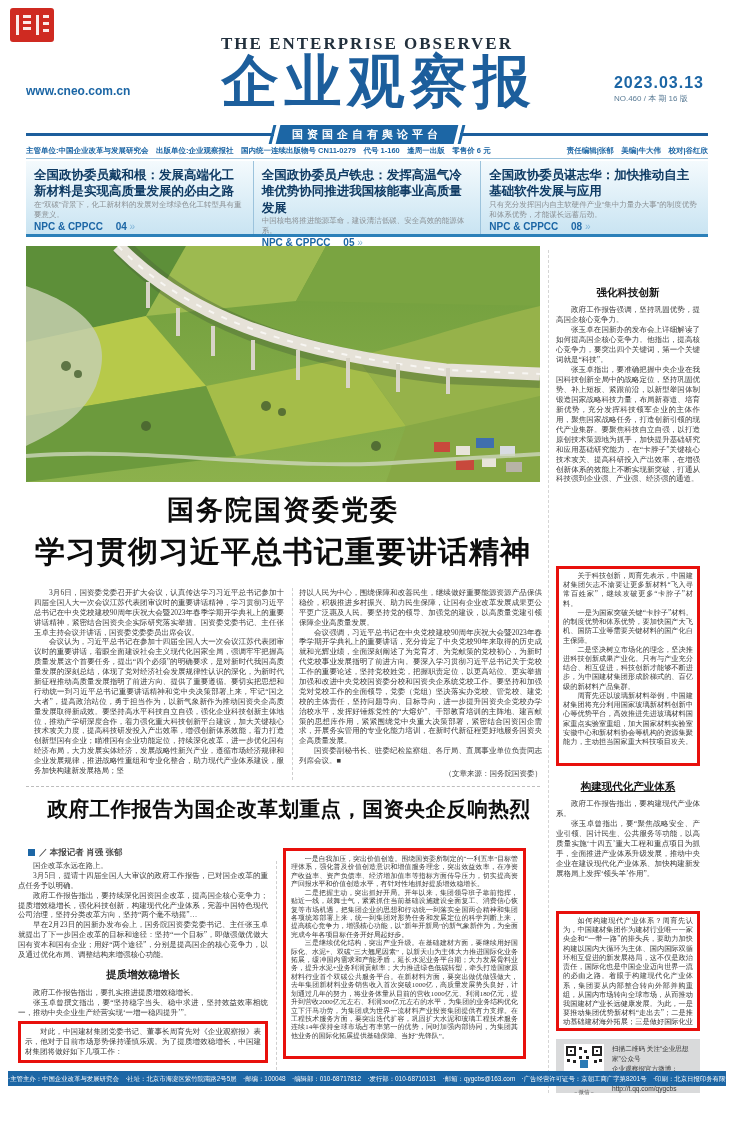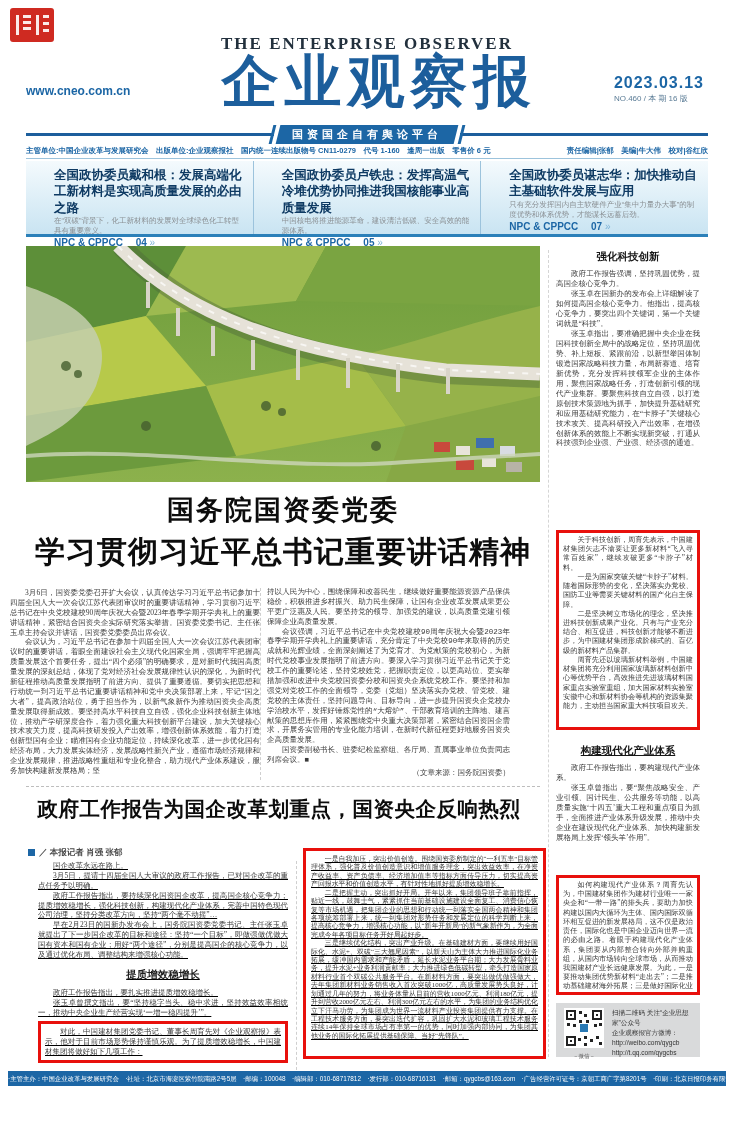--- a/index.html
+++ b/index.html
@@ -28,74 +28,74 @@
   .slogan-badge::before { left:-7px; }
   .slogan-badge::after { right:-7px; }
 
   .pub-row { position:absolute; top:146px; left:26px; right:26px; display:flex; justify-content:space-between;
     font-size:7.5px; color:#1c66a5; font-weight:bold; }
   .thin-rule { position:absolute; top:158px; left:26px; right:26px; height:1px; background:#9cc3dc; }
 
   
   .teasers { position:absolute; top:161px; left:26px; right:26px; height:76px; display:flex;
     background:linear-gradient(#f4fafd, #c9e4f2); border-bottom:3px solid #2b80b9; }
-  .teaser { flex:1; padding:6px 10px 4px 28px; position:relative; display:flex; flex-direction:column; }
+  .teaser { flex:1; padding:6px 10px 4px 8px; position:relative; display:flex; flex-direction:column; }
   .teaser + .teaser { border-left:1px solid #9cc3dc; }
   .teaser-title { font-family:"Liberation Serif","DejaVu Serif",serif; font-weight:bold;
     color:#0e3a63; font-size:12.5px; line-height:1.3; }
   .teaser-sub { color:#8a8f93; font-size:7.5px; line-height:1.4; }
   .teaser-kicker { margin-top:auto; font-weight:bold; color:#1c66a5; font-size:10px; }
   .teaser-kicker .pg { margin-left:10px; }
   .teaser-kicker .chev { color:#7fb4d8; font-weight:normal; }
 
   
   .photo { position:absolute; top:246px; left:26px; width:514px; height:236px; overflow:hidden; }
 
   
   .headline1 { position:absolute; top:492px; left:26px; width:514px; text-align:center;
     font-family:"DejaVu Serif","Liberation Serif",serif; font-weight:900; color:#0c0c0c; }
   .headline1 .l1 { font-size:27px; letter-spacing:2px; }
   .headline1 .l2 { font-size:30px; letter-spacing:1px; margin-top:4px; }
 
-  .story1 { position:absolute; top:588px; left:10px; width:514px; height:192px; display:flex; }
+  .story1 { position:absolute; top:588px; left:34px; width:514px; height:192px; display:flex; }
   .col { width:250px; height:100%; overflow:hidden; font-family:"Liberation Serif","DejaVu Serif",serif;
     font-size:7.5px; line-height:1.32; color:#3a3a3a; text-align:justify; }
-  .col + .col { padding-left:6px; border-left:1px dashed #cfcfcf;font-family:Liberation Mono, monospace; }
+  .col + .col { margin-left:8px; padding-left:6px; border-left:1px dashed #cfcfcf; }
   .col p { text-indent:2em; }
   .col p.noindent { text-indent:0; }
   .src-line { text-align:right; text-indent:0 !important; margin-top:3px; color:#3a3a3a; }
 
   .dash-rule { position:absolute; top:786px; left:26px; width:514px; border-top:1px dashed #bdbdbd; }
 
   
-  .headline2 { position:absolute; top:795px; left:22px; width:514px; text-align:center;
+  .headline2 { position:absolute; top:795px; left:32px; width:514px; text-align:center;
     font-family:"DejaVu Serif","Liberation Serif",serif; font-weight:900; color:#0c0c0c; font-size:20.5px; letter-spacing:0.5px; }
   .byline { position:absolute; top:847px; left:28px; font-size:8.5px; color:#4a4a4a; font-weight:bold; }
   .byline .sq { display:inline-block; width:7px; height:7px; background:#1c66a5; margin-right:4px; vertical-align:-1px; }
 
-  .story2 { position:absolute; top:861px; left:38px; width:514px; height:214px; display:flex;text-decoration:underline; }
+  .story2 { position:absolute; top:861px; left:18px; width:514px; height:214px; display:flex; }
   .story2 .colL { width:250px; height:100%; overflow:hidden; font-family:"Liberation Serif","DejaVu Serif",serif;
     font-size:7.5px; line-height:1.32; color:#3a3a3a; text-align:justify; }
   .story2 .colL p { text-indent:2em; }
   .subhead { text-align:center; font-weight:bold; color:#1d1d1d; font-size:10.5px; margin:8px 0 6px;
     text-indent:0 !important; font-family:"Liberation Sans",sans-serif; }
   .red-box { border:3px solid #e8100c; }
   .left-box { margin-top:4px; padding:3px 4px; }
   .left-box p { text-indent:2em; }
   .colM { width:250px; margin-left:8px; padding-left:6px; border-left:1px dashed #cfcfcf; }
   .mid-box { height:211px; margin-top:-13px; padding:4px 5px; overflow:hidden;
     font-family:"Liberation Serif","DejaVu Serif",serif; font-size:6.9px; line-height:1.22;
     color:#3a3a3a; text-align:justify; }
   .mid-box p { text-indent:2em; }
 
   
   .sidebar { position:absolute; top:250px; left:548px; width:152px; padding-left:7px;
     border-left:1px dashed #d5d5d5; font-family:"Liberation Serif","DejaVu Serif",serif; color:#3a3a3a; }
   .sb-title { text-align:center; font-weight:bold; color:#161616; font-size:10.5px;
-    font-family:"Liberation Sans",sans-serif; margin-bottom:5px; }
+    font-family:"Liberation Sans",sans-serif; margin-bottom:5px;margin-top:36px; }
   .sb-body { font-size:7.5px; line-height:1.33; text-align:justify; overflow:hidden; }
   .sb-body p { text-indent:2em; }
   .sb-box { padding:3px 4px; font-size:7.2px; line-height:1.28; text-align:justify; overflow:hidden; }
   .sb-box p { text-indent:2em; }
   .sb-sec1-body { height:213px; }
   .sb-box1 { height:200px;margin-top:48px; }
   .sb-sec2-title { margin-top:14px;text-decoration:underline; }
   .sb-sec2-body { height:112px; }
   .sb-box2 { height:120px; }
 
@@ -163,21 +163,21 @@
         <span>NPC &amp; CPPCC</span>
         <span class="pg">05</span>
         <span class="chev">»</span>
       </div>
     </div>
     <div class="teaser">
       <div class="teaser-title">全国政协委员谌志华：加快推动自主基础软件发展与应用</div>
       <div class="teaser-sub">只有充分发挥国内自主软硬件产业“集中力量办大事”的制度优势和体系优势，才能谋长远蓄后劲。</div>
       <div class="teaser-kicker">
         <span>NPC &amp; CPPCC</span>
-        <span class="pg">07</span>
+        <span class="pg">08</span>
         <span class="chev">»</span>
       </div>
     </div>
   </div>
 
   <div class="photo">
     <svg width="514" height="236" viewBox="0 0 514 236">
       <defs>
         <linearGradient id="field" x1="0" y1="0" x2="0" y2="1">
           <stop offset="0" stop-color="#6f9d3c"></stop>
@@ -279,21 +279,21 @@
 
   <div class="sidebar">
     <div class="sb-title">强化科技创新</div>
     <div class="sb-body sb-sec1-body">
       <p>政府工作报告强调，坚持巩固优势，提高国企核心竞争力。</p>
       <p>张玉卓在国新办的发布会上详细解读了如何提高国企核心竞争力。他指出，提高核心竞争力，要突出四个关键词，第一个关键词就是“科技”。</p>
       <p>张玉卓指出，要准确把握中央企业在我国科技创新全局中的战略定位，坚持巩固优势、补上短板、紧跟前沿，以新型举国体制锻造国家战略科技力量，布局新赛道、培育新优势，充分发挥科技领军企业的主体作用，聚焦国家战略任务，打造创新引领的现代产业集群。要聚焦科技自立自强，以打造原创技术策源地为抓手，加快提升基础研究和应用基础研究能力，在“卡脖子”关键核心技术攻关、提高科研投入产出效率，在增强创新体系的效能上不断实现新突破，打通从科技强到企业强、产业强、经济强的通道。</p>
     </div>
     <div class="red-box sb-box sb-box1">
       <p>关于科技创新，周育先表示，中国建材集团矢志不渝要让更多新材料“飞入寻常百姓家”，继续攻破更多“卡脖子”材料。</p>
-      <p>一是为国家突破关键“卡脖子”材料。随着国际形势的变化，坚决落实办党校、国防工业等需要关键材料的国产化自主保障。</p>
+      <p>一是为国家突破关键“卡脖子”材料。的制度优势和体系优势，要加快国产大飞机、国防工业等需要关键材料的国产化自主保障。</p>
       <p>二是坚决树立市场化的理念，坚决推进科技创新成果产业化。只有与产业充分结合、相互促进，科技创新才能够不断进步，为中国建材集团形成阶梯式的、百亿级的新材料产品集群。</p>
       <p>周育先还以玻璃新材料举例，中国建材集团将充分利用国家玻璃新材料创新中心等优势平台，高效推进先进玻璃材料国家重点实验室重组，加大国家材料实验室安徽中心和新材料协会等机构的资源集聚能力，主动担当国家重大科技项目攻关。</p>
     </div>
     <div class="sb-title sb-sec2-title">构建现代化产业体系</div>
     <div class="sb-body sb-sec2-body">
       <p>政府工作报告指出，要构建现代产业体系。</p>
       <p>张玉卓曾指出，要“聚焦战略安全、产业引领、国计民生、公共服务等功能，以高质量实施‘十四五’重大工程和重点项目为抓手，全面推进产业体系升级发展，推动中央企业在建设现代化产业体系、加快构建新发展格局上发挥‘领头羊’作用”。</p>
     </div>
     <div class="red-box sb-box sb-box2">
       <p>如何构建现代产业体系？周育先认为，中国建材集团作为建材行业唯一一家央企和“一带一路”的排头兵，要助力加快构建以国内大循环为主体、国内国际双循环相互促进的新发展格局，这不仅是政治责任，国际化也是中国企业迈向世界一流的必由之路。着眼于构建现代化产业体系，集团要从内部整合转向外部并购重组，从国内市场转向全球市场，从而推动我国建材产业长远健康发展。为此，一是要推动集团优势新材料“走出去”；二是推动基础建材海外拓展；三是做好国际化业务方向和路径。集团一方面要用自己先进的技术、装备、标准等优势去新建升级；另一方面要用集团的资本和人才优势去做国际并购。</p>

